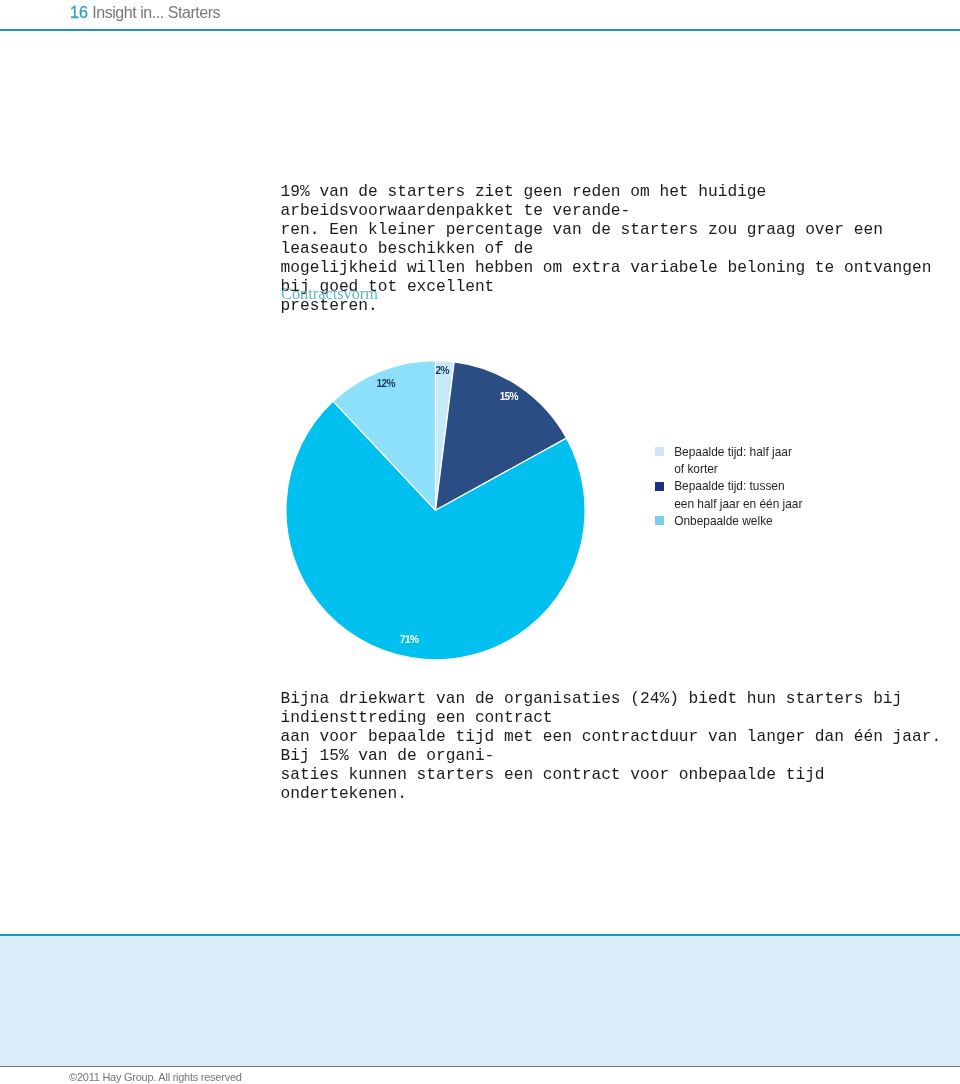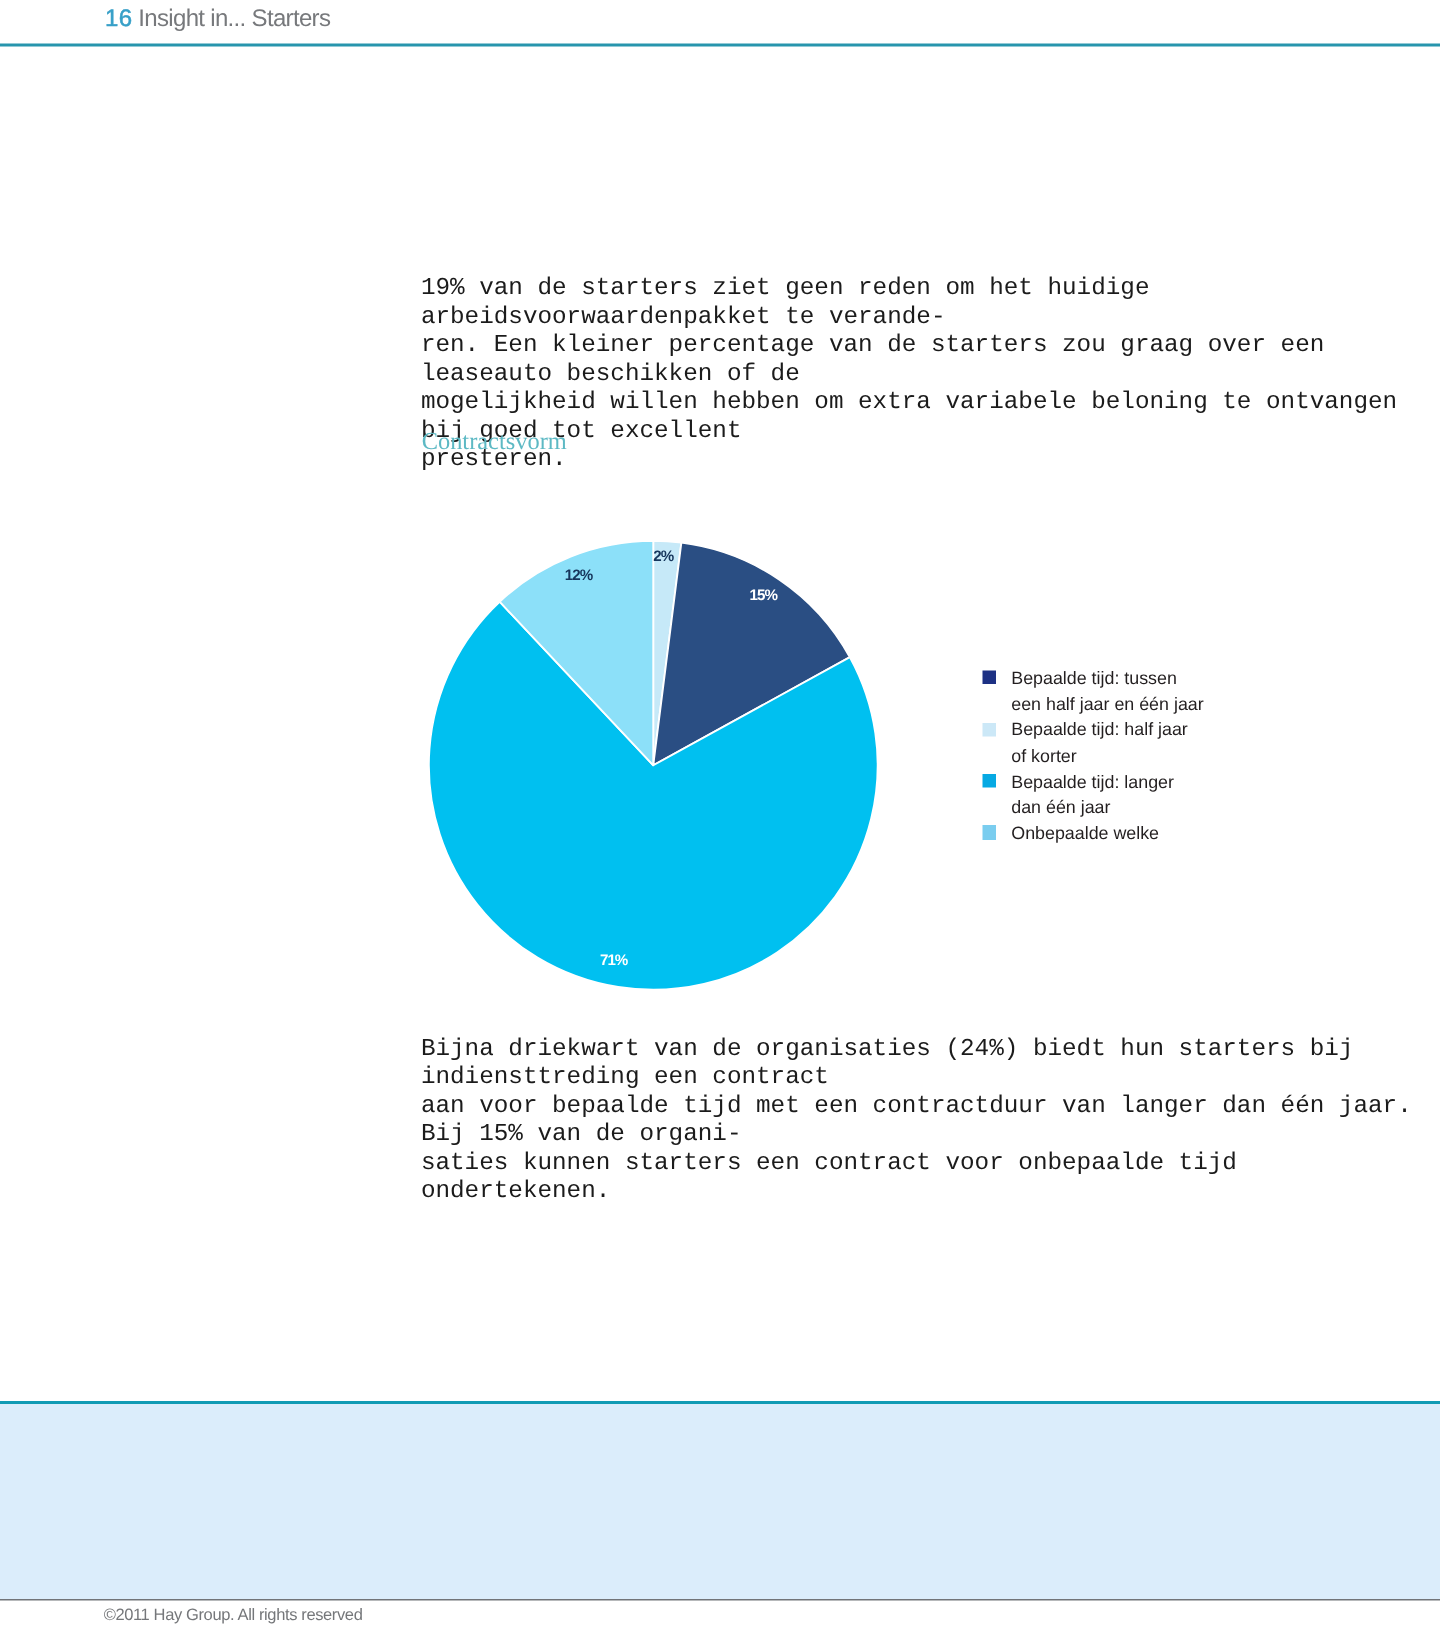--- a/index.html
+++ b/index.html
@@ -65,33 +65,28 @@
         <path d="M 150.5 151.2 L 48.09 42.15 A 149.6 149.6 0 0 1 150.50 1.60 Z" fill="#8CE0F9" stroke="#ffffff" stroke-width="1.25" stroke-linejoin="round"></path>
         <text x="157.2" y="14.7" text-anchor="middle" font-family="&quot;Liberation Sans&quot;,sans-serif" font-size="10.1" letter-spacing="-0.65" font-weight="700" fill="#16365c">2%</text>
         <text x="223.8" y="40.9" text-anchor="middle" font-family="&quot;Liberation Sans&quot;,sans-serif" font-size="10.1" letter-spacing="-0.65" font-weight="700" fill="#ffffff">15%</text>
         <text x="124.1" y="284.2" text-anchor="middle" font-family="&quot;Liberation Sans&quot;,sans-serif" font-size="10.1" letter-spacing="-0.65" font-weight="700" fill="#ffffff">71%</text>
         <text x="100.7" y="27.7" text-anchor="middle" font-family="&quot;Liberation Sans&quot;,sans-serif" font-size="10.1" letter-spacing="-0.65" font-weight="700" fill="#16365c">12%</text>
       </svg>
   </div>
 
   <div class="legend">
       <div class="legend-row">
-        <span class="sw" style="background: rgb(29, 49, 132);"></span>
-        <span class="legend-txt">Bepaalde tijd: tussen
-een half jaar en één jaar</span>
-      </div>
-      <div class="legend-row">
         <span class="sw" style="background: rgb(204, 232, 247);"></span>
         <span class="legend-txt">Bepaalde tijd: half jaar
 of korter</span>
       </div>
       <div class="legend-row">
-        <span class="sw" style="background: rgb(6, 169, 227);"></span>
-        <span class="legend-txt">Bepaalde tijd: langer
-dan één jaar</span>
+        <span class="sw" style="background: rgb(29, 49, 132);"></span>
+        <span class="legend-txt">Bepaalde tijd: tussen
+een half jaar en één jaar</span>
       </div>
       <div class="legend-row">
         <span class="sw" style="background: rgb(122, 205, 239);"></span>
         <span class="legend-txt">Onbepaalde welke</span>
       </div>
     </div>
 
   <div class="body para3">Bijna driekwart van de organisaties (24%) biedt hun starters bij indiensttreding een contract
 aan voor bepaalde tijd met een contractduur van langer dan één jaar. Bij 15% van de organi-
 saties kunnen starters een contract voor onbepaalde tijd ondertekenen.</div>

